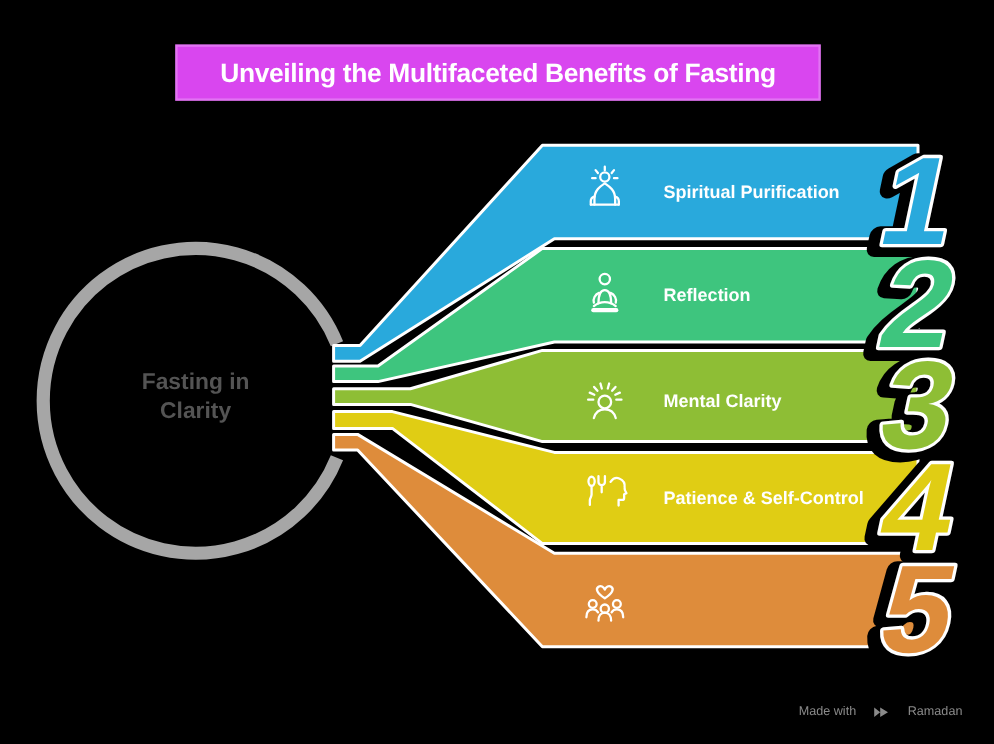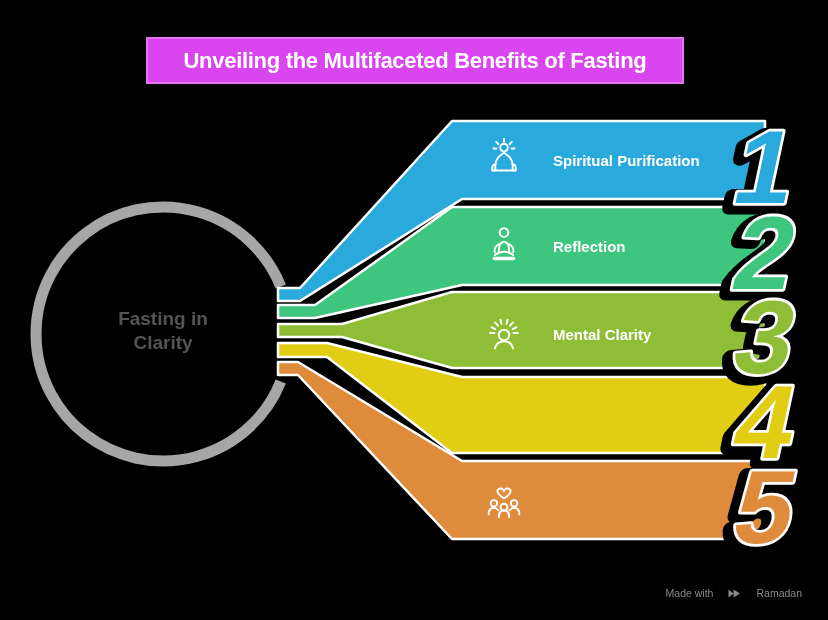--- a/index.html
+++ b/index.html
@@ -124,20 +124,34 @@
         <path d="M14.5 39c1.5-5.5 5-7.5 9.5-7.5s8 2 9.5 7.5"></path>
         <path d="M34 23h4.5 M33.1 18.8l4-1.9 M30.4 15.3l2.9-3.4 M26.6 13.3l1.2-4.3 M21.4 13.3l-1.2-4.3 M17.6 15.3l-2.9-3.4 M14.9 18.8l-4-1.9 M14 23H9.5"></path>
       </g>
     </svg>
     <div class="item-label">
       <span>Mental Clarity</span>
       <span></span>
     </div>
   </div>
 
+  <div class="item-row" style="top:389px">
+    <svg class="icon" width="46" height="46" viewBox="0 0 48 48">
+      <g class="ic">
+        <ellipse cx="12.5" cy="9.5" rx="2.7" ry="4"></ellipse>
+        <path d="M12.5 13.5V21c0 2-1.5 3-1.5 5v4"></path>
+        <path d="M18.5 5v5a2.8 2.8 0 0 0 5.6 0V5 M21.3 13v6"></path>
+        <path d="M29 10c2-2.8 5-4 7.5-3 3.5 1.4 5.2 4.5 4.7 8-0.3 1.8.4 3 1.6 4.8l-2 .9v3.2c0 1-.8 1.8-1.8 1.8h-3v4.8"></path>
+      </g>
+    </svg>
+    <div class="item-label">
+      <span>Patience &amp; Self-Control</span>
+      <span></span>
+    </div>
+  </div>
 
   <div class="item-row" style="top:474px">
     <svg class="icon" width="46" height="46" viewBox="0 0 48 48">
       <g class="ic">
         <path d="M24 22.5c-6.5-4.5-8.5-8-5.5-10 2-1.3 4.5-.2 5.5 2.5 1-2.7 3.5-3.8 5.5-2.5 3 2 1 5.5-5.5 10Z"></path>
         <circle cx="13.5" cy="27.5" r="3.4"></circle>
         <path d="M8 39c0-4.5 2.3-6.8 5.5-6.8 2 0 3.6.9 4.6 2.5"></path>
         <circle cx="34.5" cy="27.5" r="3.4"></circle>
         <path d="M40 39c0-4.5-2.3-6.8-5.5-6.8-2 0-3.6.9-4.6 2.5"></path>
         <circle cx="24" cy="31.5" r="3.6"></circle>

